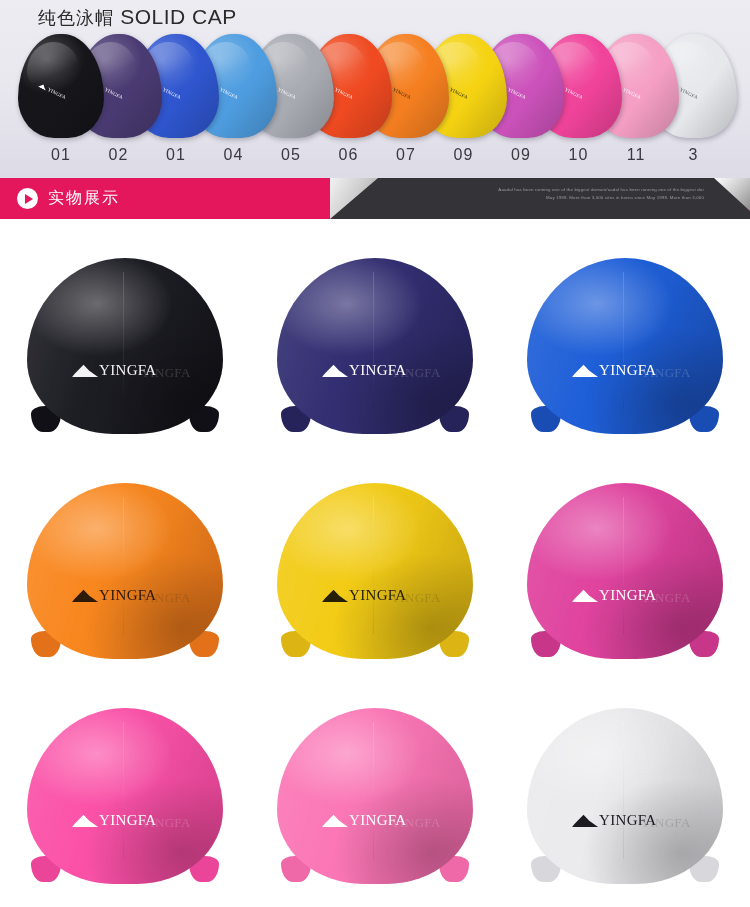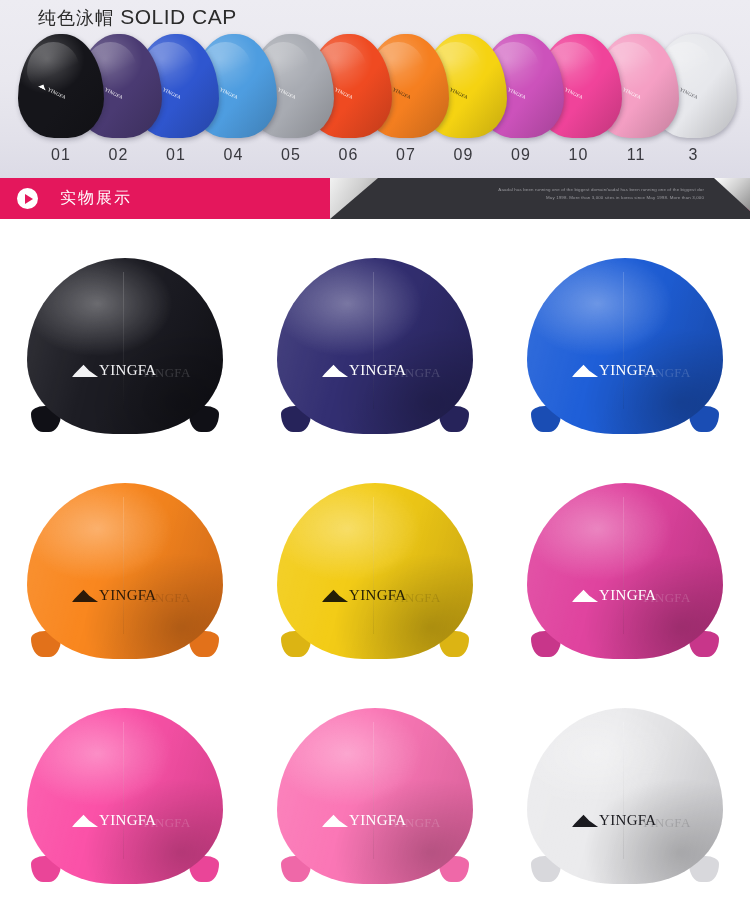--- a/index.html
+++ b/index.html
@@ -53,21 +53,21 @@
     position:absolute;top:112px;width:86px;text-align:center;
     font-size:16px;color:#39393f;letter-spacing:1px;
   }
 
   
   .banner{position:relative;width:750px;height:41px;overflow:hidden;}
   .banner-dark{position:absolute;inset:0;background:#333338;}
   .banner-pink{position:absolute;left:0;top:0;width:330px;height:41px;}
   .badge-row{
     position:absolute;left:17px;top:0;height:41px;
-    display:flex;align-items:center;gap:22px;z-index:4;
+    display:flex;align-items:center;gap:10px;z-index:4;
   }
   .badge-circle{
     width:21px;height:21px;border-radius:50%;background:#fff;
     display:flex;align-items:center;justify-content:center;flex:none;
   }
   .badge-circle .chev{
     width:0;height:0;margin-left:2px;
     border-top:5px solid transparent;
     border-bottom:5px solid transparent;
   }

